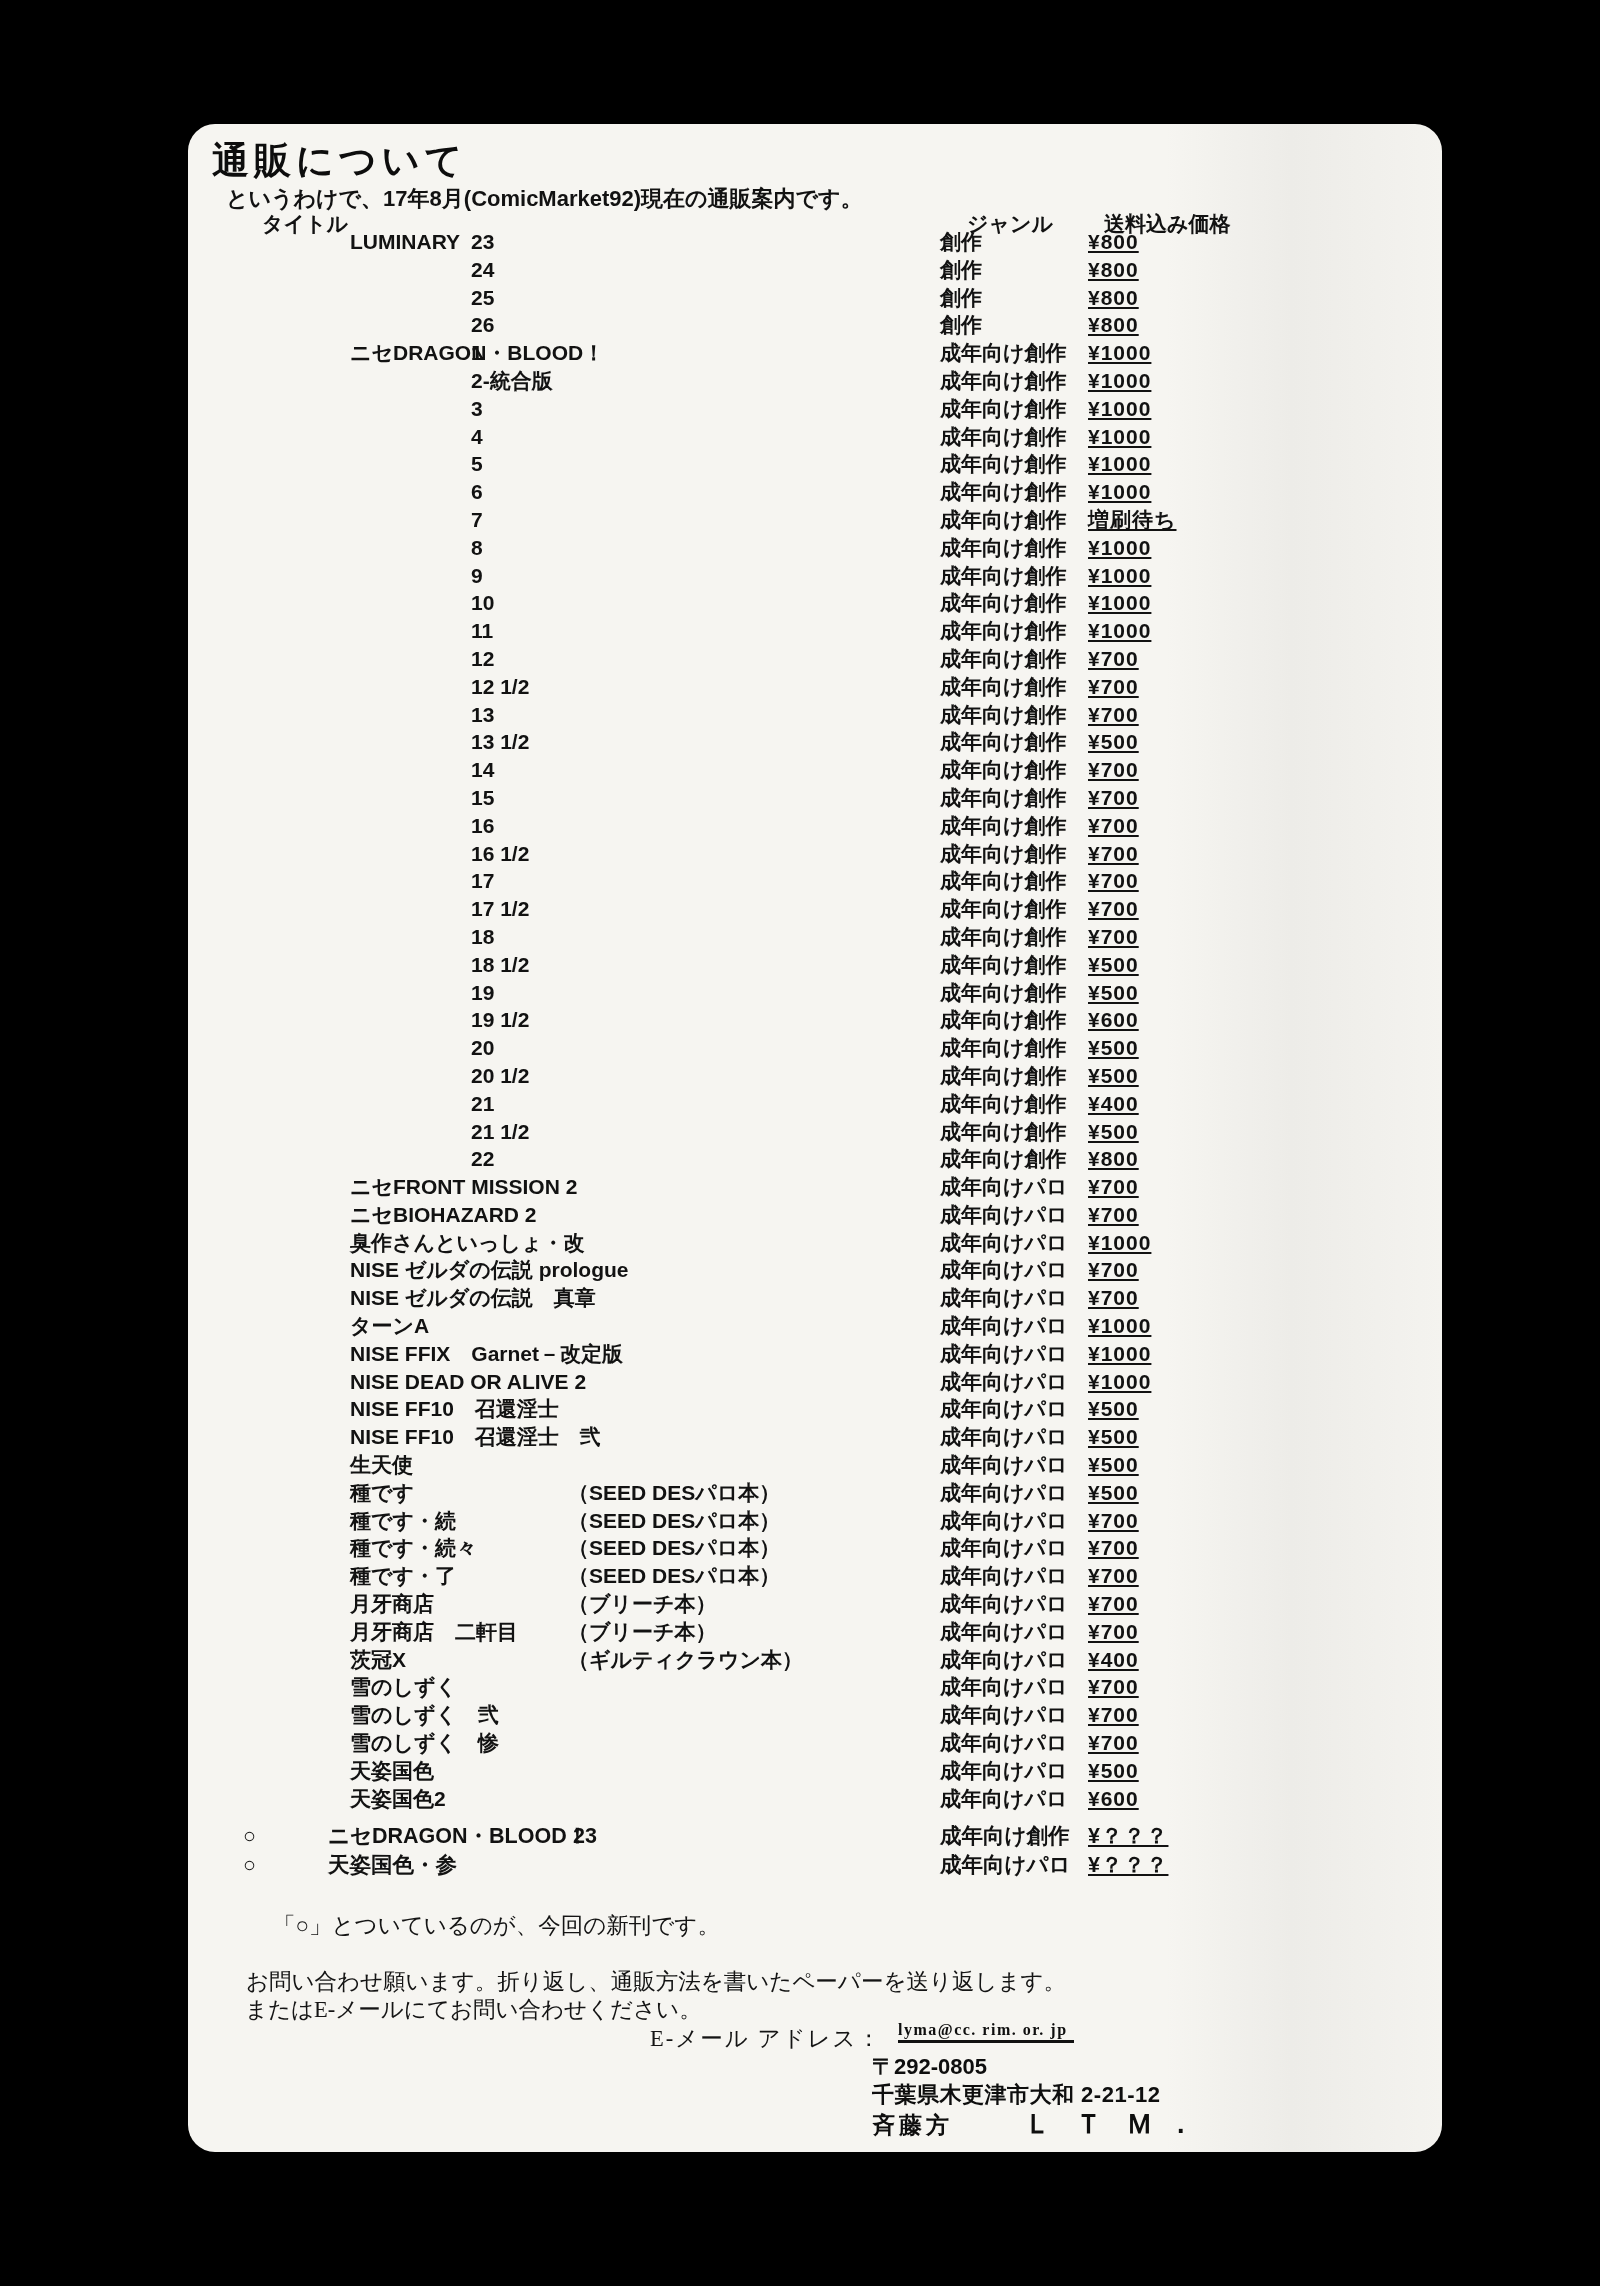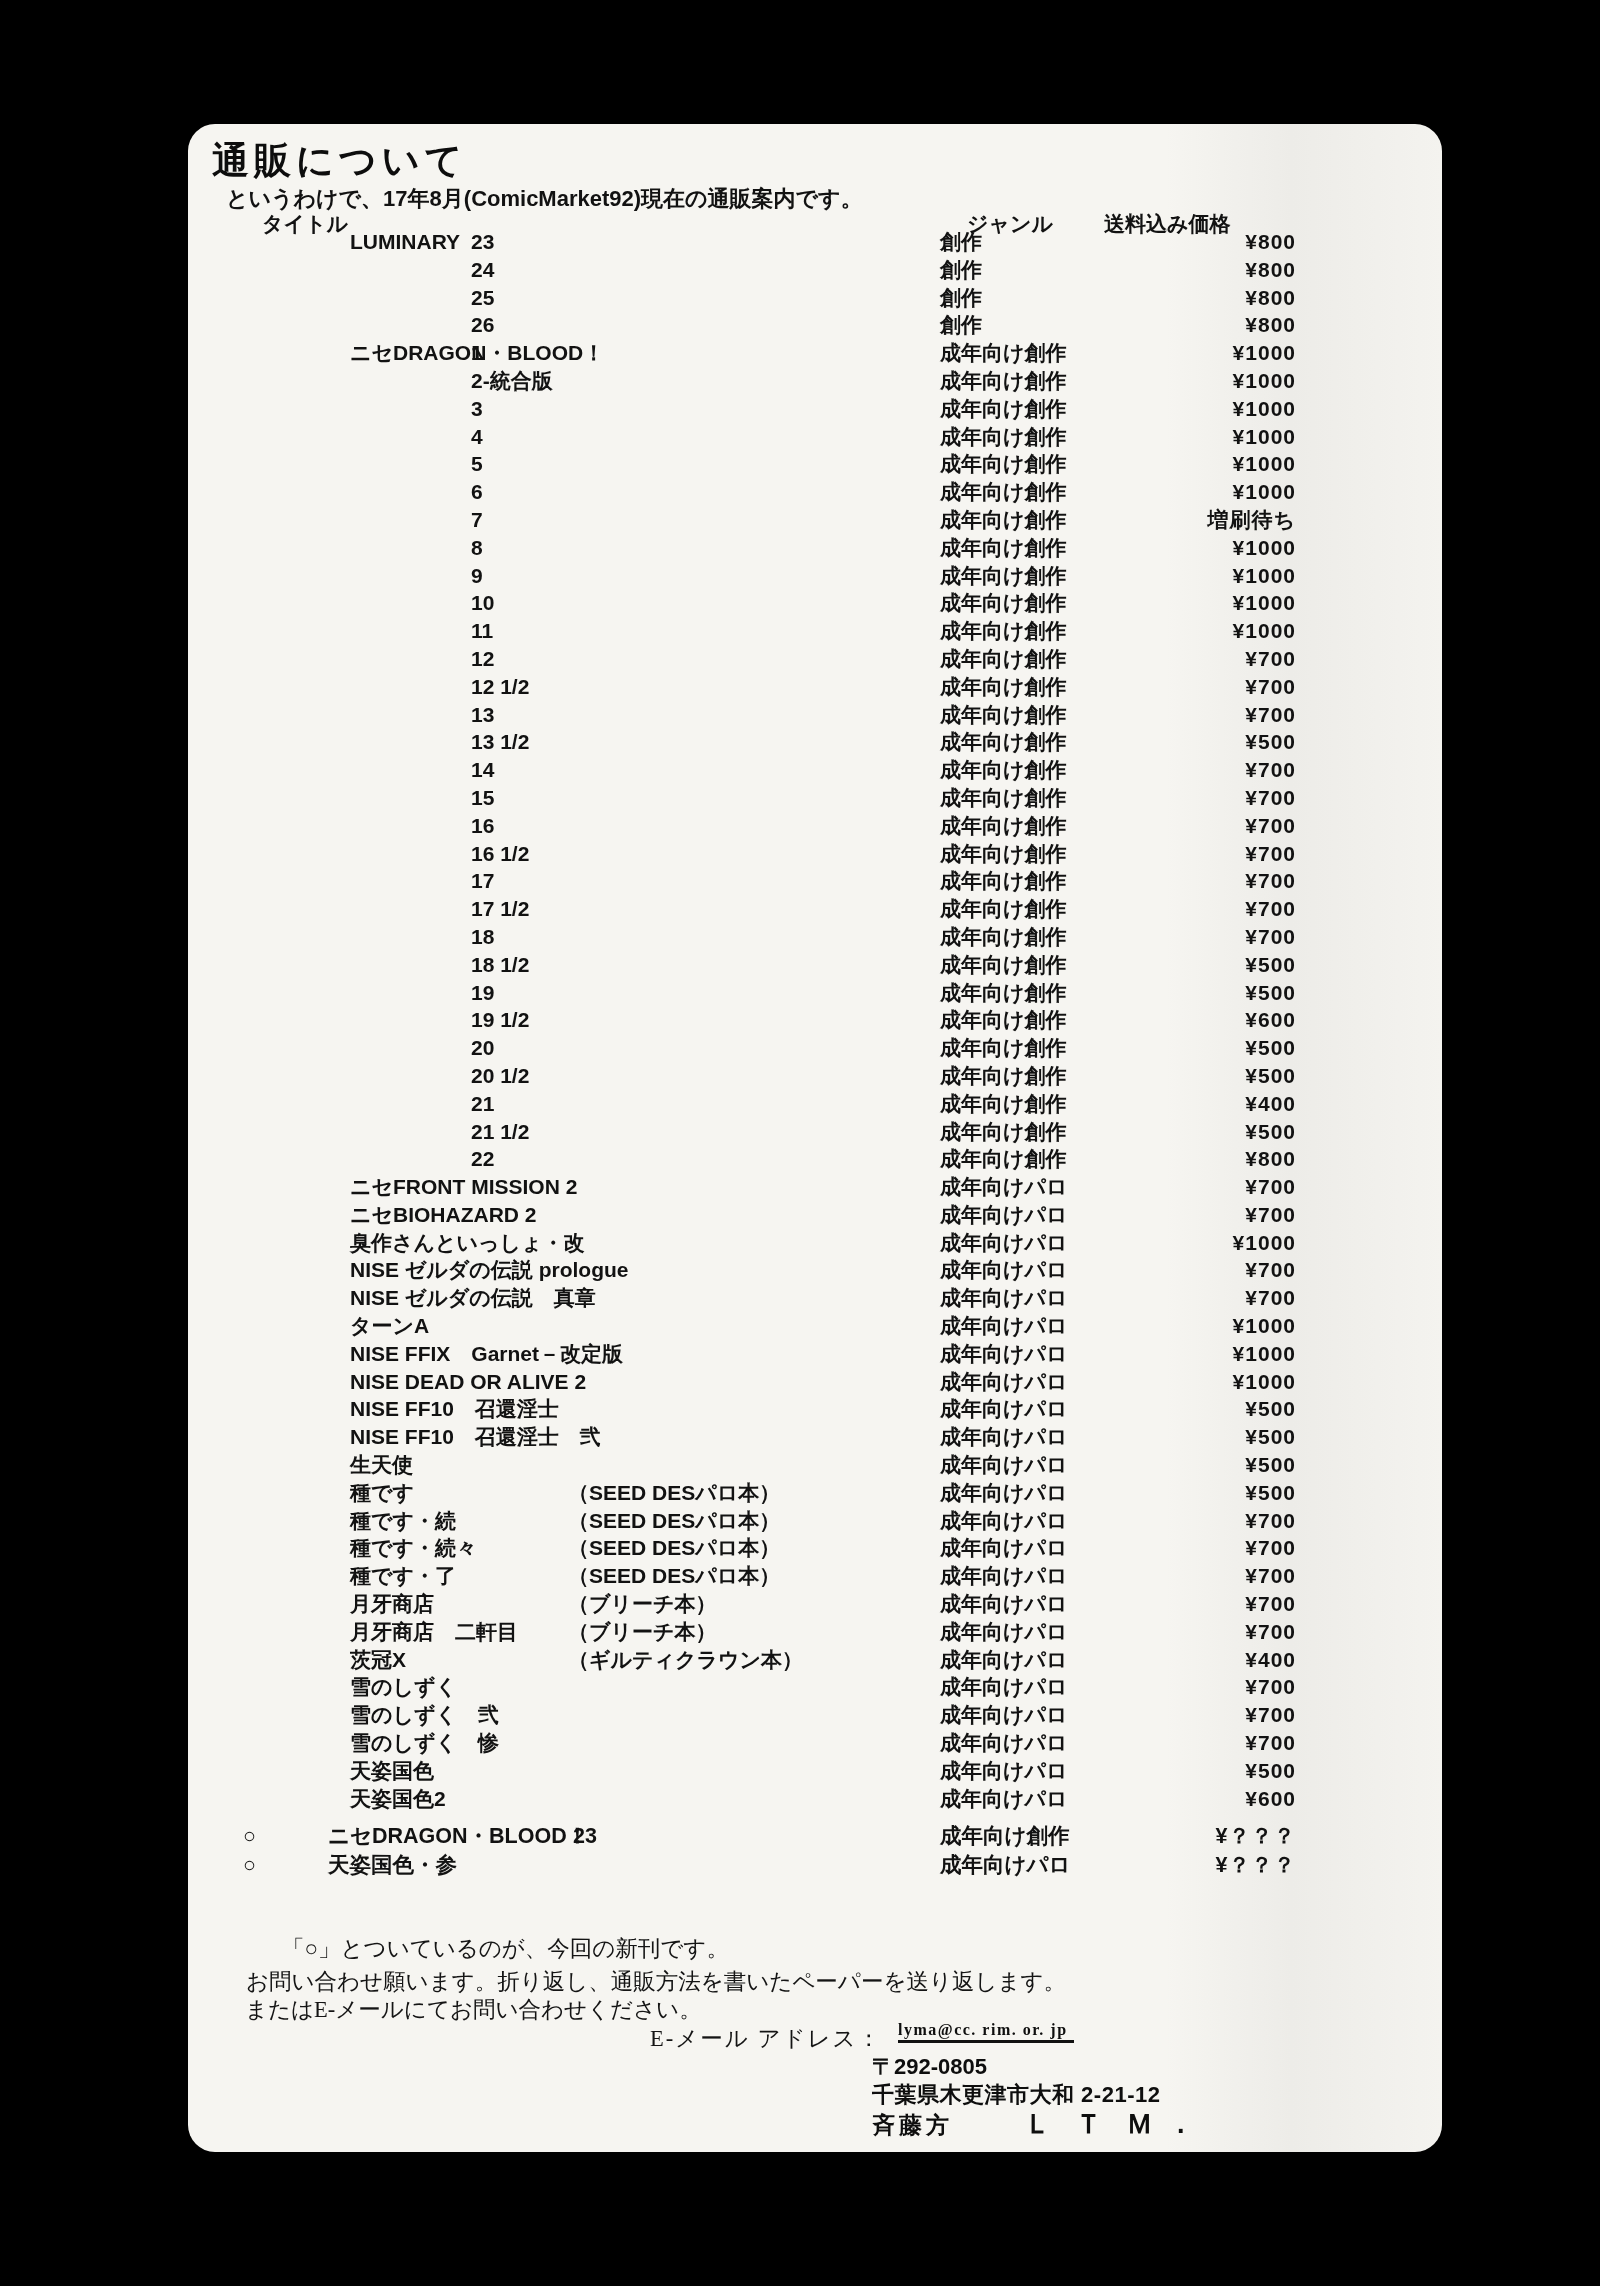--- a/index.html
+++ b/index.html
@@ -31,34 +31,34 @@
   .h-genre{left:779px;top:86px;}
   .h-price{left:916px;top:86px;}
 
   .rows{position:absolute;left:0;top:104px;width:100%;}
   .row{position:relative;height:27.8px;}
   .row span{position:absolute;top:0;font-size:21px;font-weight:700;white-space:nowrap;line-height:27.8px;}
   .ct{left:162px;}
   .cn{left:283px;}
   .co{left:380px;}
   .cg{left:752px;font-size:21.5px;}
-  .cp{left:928px;width:180px;text-align:right;font-size:22.5px;letter-spacing:1px;}
+  .cp{left:900px;width:180px;text-align:left;font-size:22.5px;letter-spacing:1px;text-decoration:underline;}
 
   .new-rows{position:absolute;left:0;top:1698px;width:100%;}
   .new-row{position:relative;height:28.5px;}
   .new-row span{position:absolute;top:0;font-size:21.5px;font-weight:700;white-space:nowrap;line-height:28.5px;}
   .cmark{left:55px;font-size:27px;font-weight:800;line-height:26px;}
   .nt{left:140px;}
   .nn{left:385px;}
 
   .serifline{
     position:absolute;font-family:"Liberation Serif","DejaVu Serif",serif;
     font-size:22.5px;color:#141414;white-space:nowrap;
   }
-  .f1{left:94px;top:1786px;margin-top:23px;}
+  .f1{left:85px;top:1786px;}
   .f2{left:95px;top:1814px;}
   .f3{left:30px;top:1842px;margin-left:28px;}
   .f4{left:57px;top:1870px;text-align:right;}
   .email-label{left:462px;top:1899px;letter-spacing:2px;}
   .contact{position:absolute;font-weight:800;white-space:nowrap;color:#0e0e0e;}
   .email{
     left:710px;top:1897px;font-size:16px;letter-spacing:1.5px;
     border-bottom:3px solid #111;padding:0 6px 1px 0;font-family:Liberation Serif, serif;
   }
   .postal{left:684px;top:1928px;font-size:22px;}

